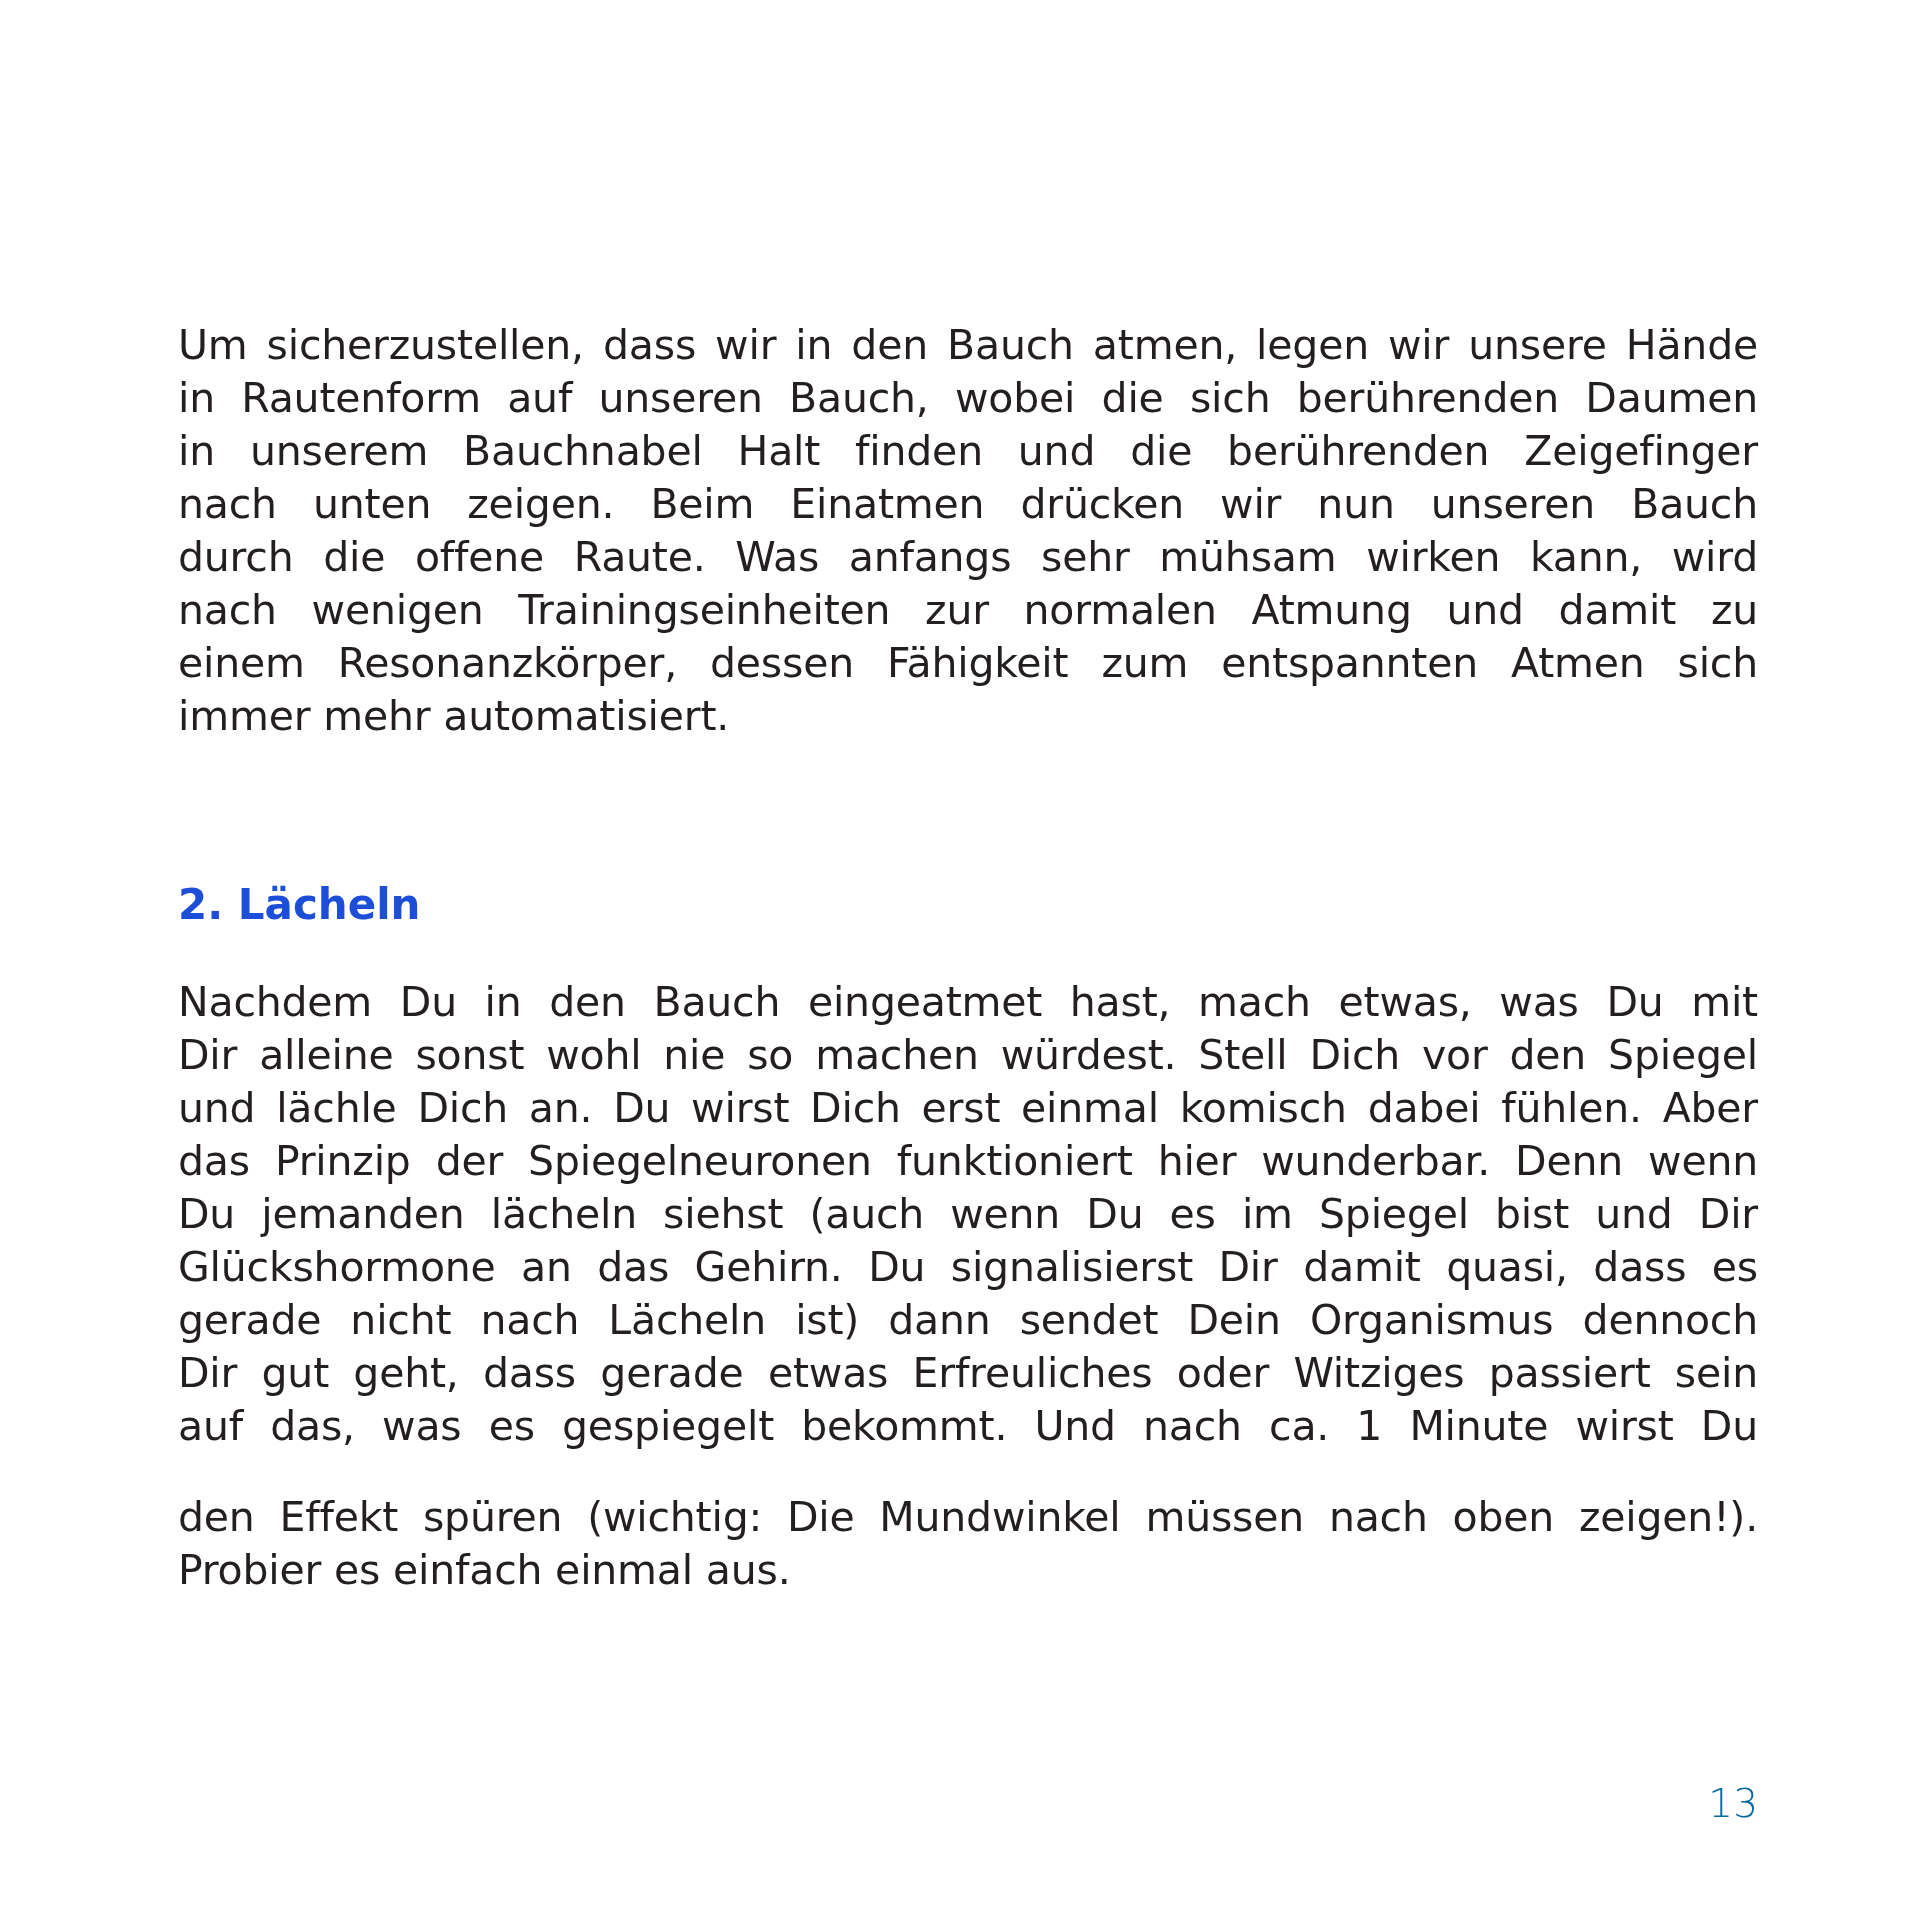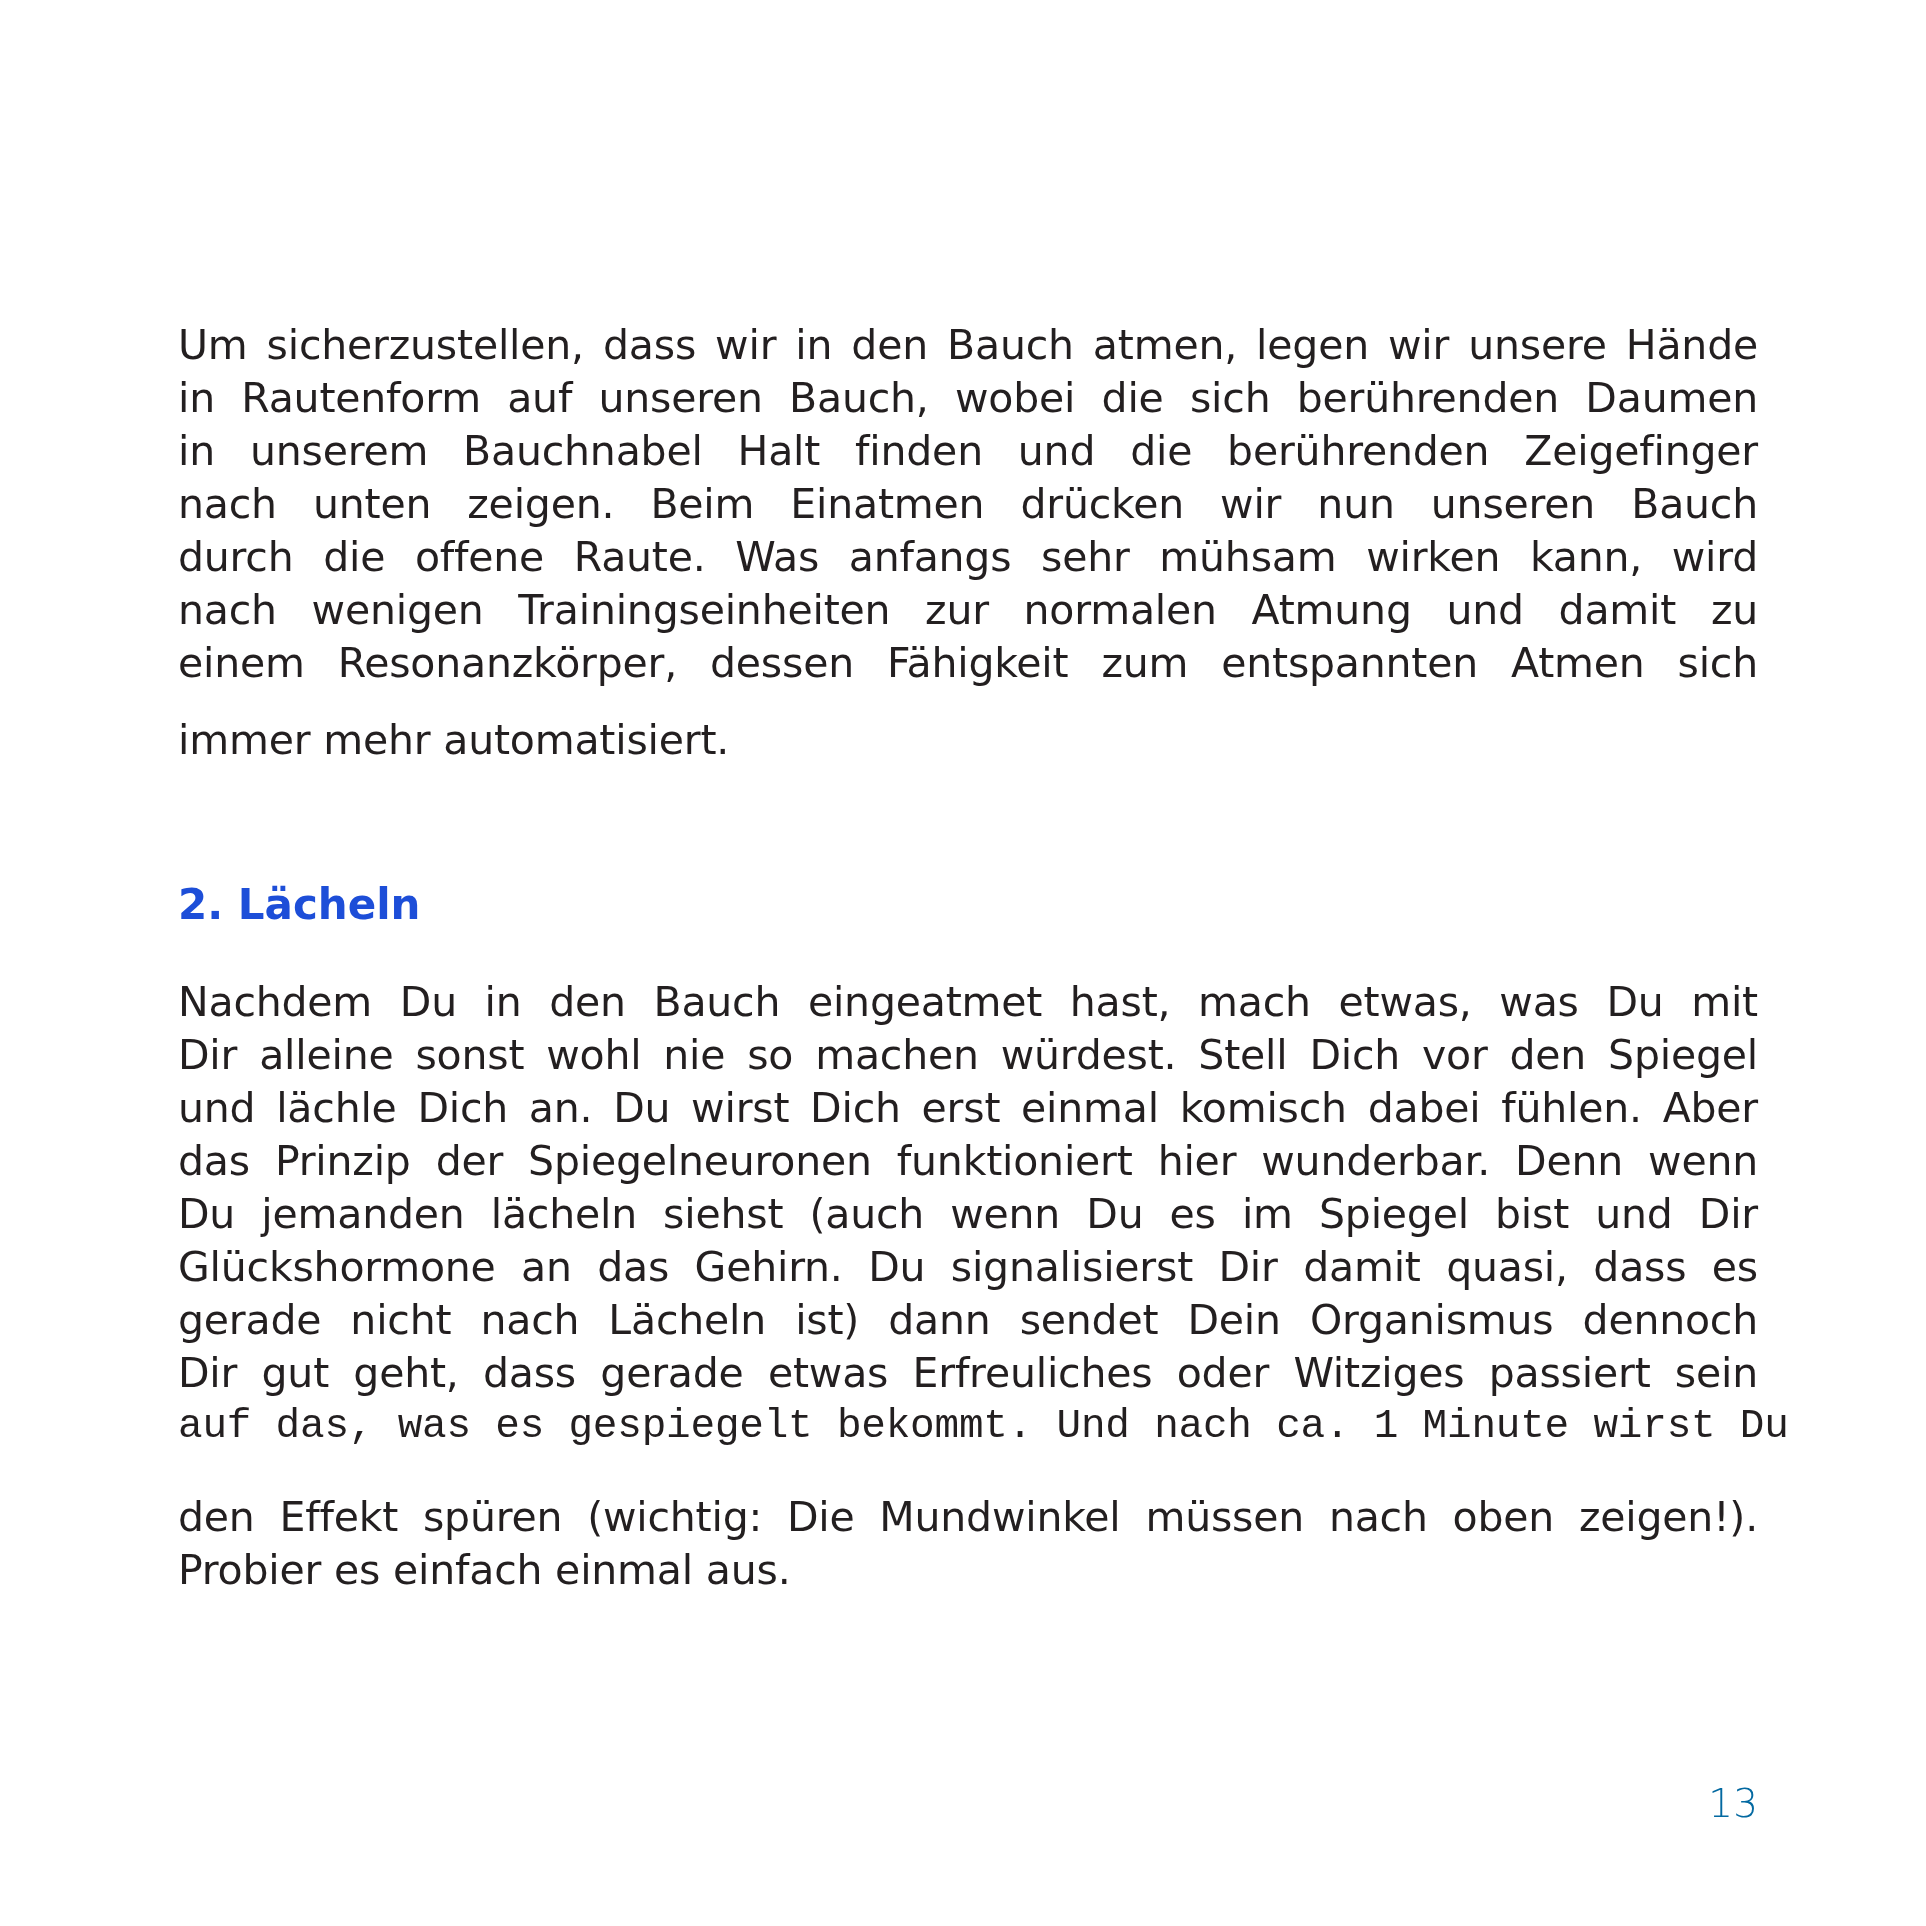--- a/index.html
+++ b/index.html
@@ -70,35 +70,35 @@
 <div class="page">
 
   <div class="block" id="para-1">
     <span class="line" style="display: block;">Um sicherzustellen, dass wir in den Bauch atmen, legen wir unsere Hände</span>
     <span class="line" style="display: block;">in Rautenform auf unseren Bauch, wobei die sich berührenden Daumen</span>
     <span class="line" style="display: block;">in unserem Bauchnabel Halt finden und die berührenden Zeigefinger</span>
     <span class="line" style="display: block;">nach unten zeigen. Beim Einatmen drücken wir nun unseren Bauch</span>
     <span class="line" style="display: block;">durch die offene Raute. Was anfangs sehr mühsam wirken kann, wird</span>
     <span class="line" style="display: block;">nach wenigen Trainingseinheiten zur normalen Atmung und damit zu</span>
     <span class="line" style="display: block;">einem Resonanzkörper, dessen Fähigkeit zum entspannten Atmen sich</span>
-    <span class="line last" style="display: block; margin-top: 24px;">immer mehr automatisiert.</span>
+    <span class="line last" style="display: block;">immer mehr automatisiert.</span>
   </div>
 
   <h2 id="section-heading">2. Lächeln</h2>
 
   <div class="block" id="para-2">
     <span class="line" style="display: block;">Nachdem Du in den Bauch eingeatmet hast, mach etwas, was Du mit</span>
     <span class="line" style="display: block;">Dir alleine sonst wohl nie so machen würdest. Stell Dich vor den Spiegel</span>
     <span class="line" style="display: block;">und lächle Dich an. Du wirst Dich erst einmal komisch dabei fühlen. Aber</span>
     <span class="line" style="display: block;">das Prinzip der Spiegelneuronen funktioniert hier wunderbar. Denn wenn</span>
     <span class="line" style="display: block;">Du jemanden lächeln siehst (auch wenn Du es im Spiegel bist und Dir</span>
     <span class="line" style="display: block;">Glückshormone an das Gehirn. Du signalisierst Dir damit quasi, dass es</span>
     <span class="line" style="display: block;">gerade nicht nach Lächeln ist) dann sendet Dein Organismus dennoch</span>
     <span class="line" style="display: block;">Dir gut geht, dass gerade etwas Erfreuliches oder Witziges passiert sein</span>
-    <span class="line" style="display: block; font-family: Liberation Mono, monospace;">auf das, was es gespiegelt bekommt. Und nach ca. 1 Minute  wirst Du</span>
+    <span class="line" style="display: block;">auf das, was es gespiegelt bekommt. Und nach ca. 1 Minute  wirst Du</span>
     <span class="line" style="display: block; margin-top: 38px;">den Effekt spüren (wichtig: Die Mundwinkel müssen nach oben zeigen!).</span>
     <span class="line last" style="display: block;">Probier es einfach einmal aus.</span>
   </div>
 
   <div id="page-number">13</div>
 
 </div>
 
 
 </body></html>

